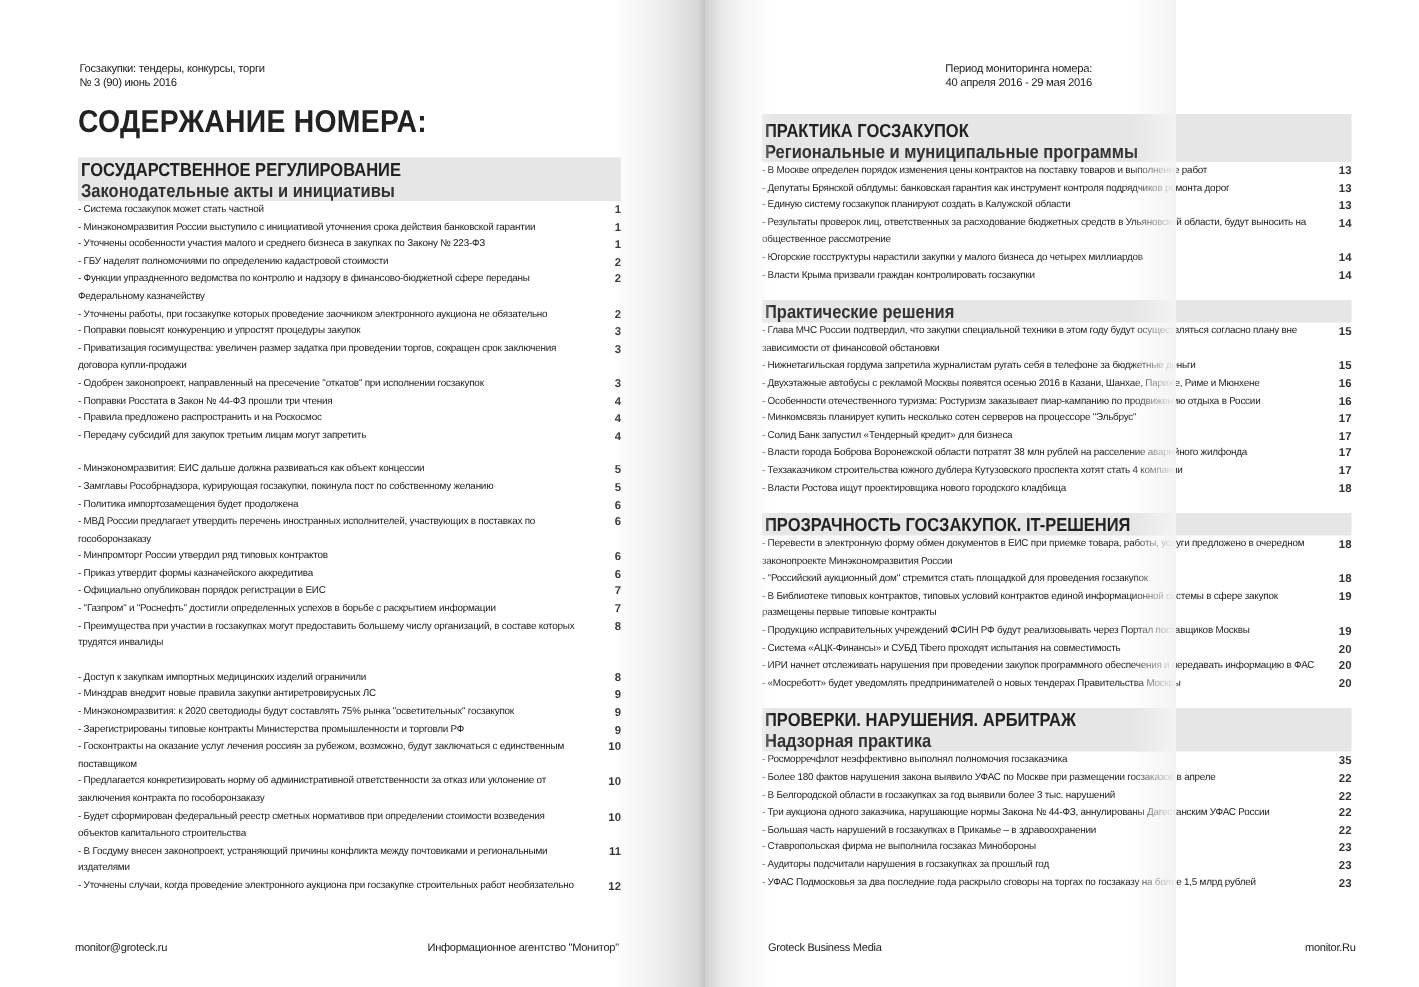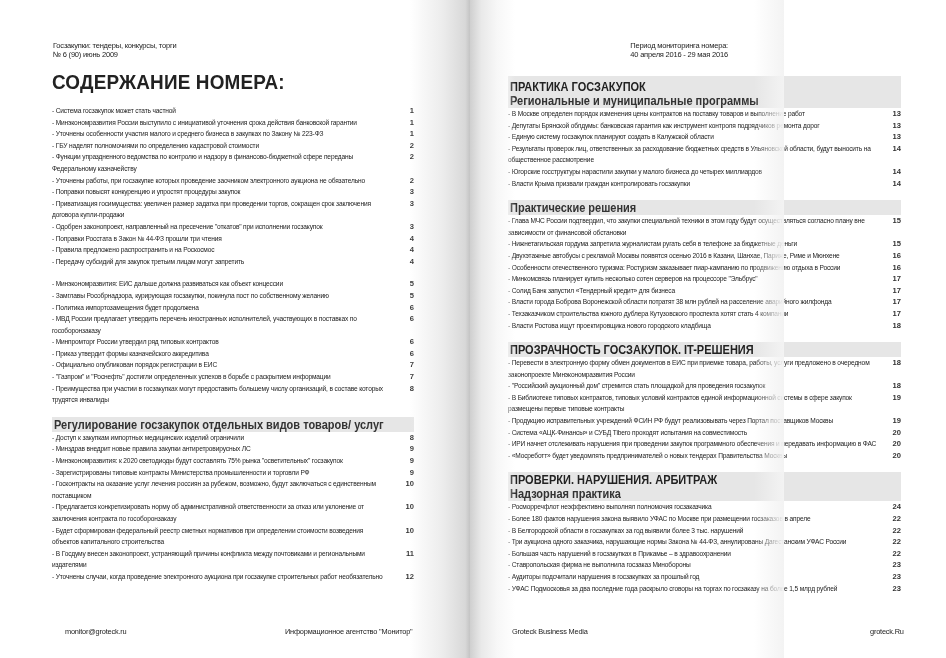--- a/index.html
+++ b/index.html
@@ -51,40 +51,44 @@
   }
   .sub-band { background: #e6e6e6; padding: 1px 2px 0 2px; margin-top: 0; }
 
   .item { display: flex; justify-content: space-between; align-items: flex-start; font-size: 6.6px; line-height: 11.6px; color: #222; }
   .item .txt { flex: 1; padding-right: 8px; letter-spacing: -0.15px; }
   .item .pg { width: 16px; text-align: right; font-size: 7.6px; font-weight: bold; color: #333; }
 
   .gap { height: 11px; }
 
   .footer { position: absolute; top: 627px; font-size: 7.4px; color: #222; letter-spacing: -0.2px; }
-  .f-left-1 { left: 53px; padding-left: 12px; }
+  .f-left-1 { left: 38px; padding-left: 12px; }
   .f-left-2 { left: 285px; }
   .f-right-1 { left: 512px; }
   .f-right-2 { left: 870px; }
 </style>
 </head>
 <body>
 
 <div class="spread">
 
   <div class="page page-left">
     <div class="left-hdr hdr-small">
       <div>Госзакупки: тендеры, конкурсы, торги</div>
-      <div>№ 6 (90) июнь 2009</div>
+      <div>№ 3 (90) июнь 2016</div>
     </div>
 
     <div class="toc-title">СОДЕРЖАНИЕ НОМЕРА:</div>
 
     <div class="col col-left">
 
+      <div class="sec-band">
+        <div class="sec-title">ГОСУДАРСТВЕННОЕ РЕГУЛИРОВАНИЕ</div>
+        <div class="sub-title">Законодательные акты и инициативы</div>
+      </div>
       <div class="items">
         <div class="item">
             <span class="txt">- Система госзакупок может стать частной</span>
             <span class="pg">1</span>
           </div>
         <div class="item">
             <span class="txt">- Минэкономразвития России выступило с инициативой уточнения срока действия банковской гарантии</span>
             <span class="pg">1</span>
           </div>
         <div class="item">
@@ -165,23 +169,20 @@
             <span class="pg">7</span>
           </div>
         <div class="item">
             <span class="txt">- Преимущества при участии в госзакупках могут предоставить большему числу организаций, в составе которых трудятся инвалиды</span>
             <span class="pg">8</span>
           </div>
       </div>
 
       <div class="gap"></div>
 
-      <div class="sub-band">
-        <div class="sub-title">Регулирование госзакупок отдельных видов товаров/ услуг</div>
-      </div>
       <div class="items">
         <div class="item">
             <span class="txt">- Доступ к закупкам импортных медицинских изделий ограничили</span>
             <span class="pg">8</span>
           </div>
         <div class="item">
             <span class="txt">- Минздрав внедрит новые правила закупки антиретровирусных ЛС</span>
             <span class="pg">9</span>
           </div>
         <div class="item">
@@ -341,21 +342,21 @@
 
     <div class="gap"></div>
 
     <div class="sec-band">
       <div class="sec-title">ПРОВЕРКИ. НАРУШЕНИЯ. АРБИТРАЖ</div>
       <div class="sub-title">Надзорная практика</div>
     </div>
     <div class="items">
       <div class="item">
           <span class="txt">- Росморречфлот неэффективно выполнял полномочия госзаказчика</span>
-          <span class="pg">24</span>
+          <span class="pg">35</span>
         </div>
       <div class="item">
           <span class="txt">- Более 180 фактов нарушения закона выявило УФАС по Москве при размещении госзаказов в апреле</span>
           <span class="pg">22</span>
         </div>
       <div class="item">
           <span class="txt">- В Белгородской области в госзакупках за год выявили более 3 тыс. нарушений</span>
           <span class="pg">22</span>
         </div>
       <div class="item">
@@ -375,18 +376,18 @@
           <span class="pg">23</span>
         </div>
       <div class="item">
           <span class="txt">- УФАС Подмосковья за два последние года раскрыло сговоры на торгах по госзаказу на более 1,5 млрд рублей</span>
           <span class="pg">23</span>
         </div>
     </div>
   </div>
 
   <div class="footer f-right-1">Groteck Business Media</div>
-  <div class="footer f-right-2">groteck.Ru</div>
+  <div class="footer f-right-2">monitor.Ru</div>
 
   <div class="spine-left"></div>
   <div class="spine-right"></div>
   <div class="page-edge-right"></div>
 </div>
 
 </body></html>

